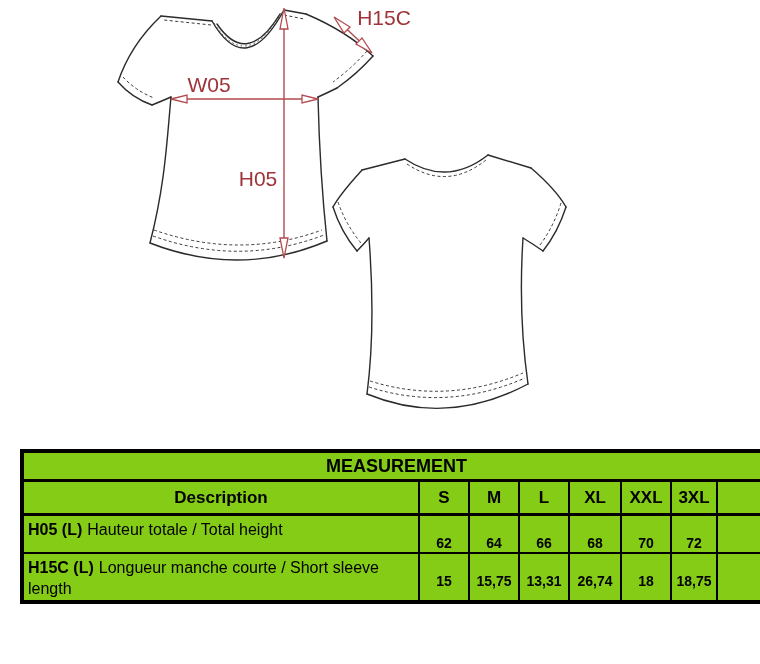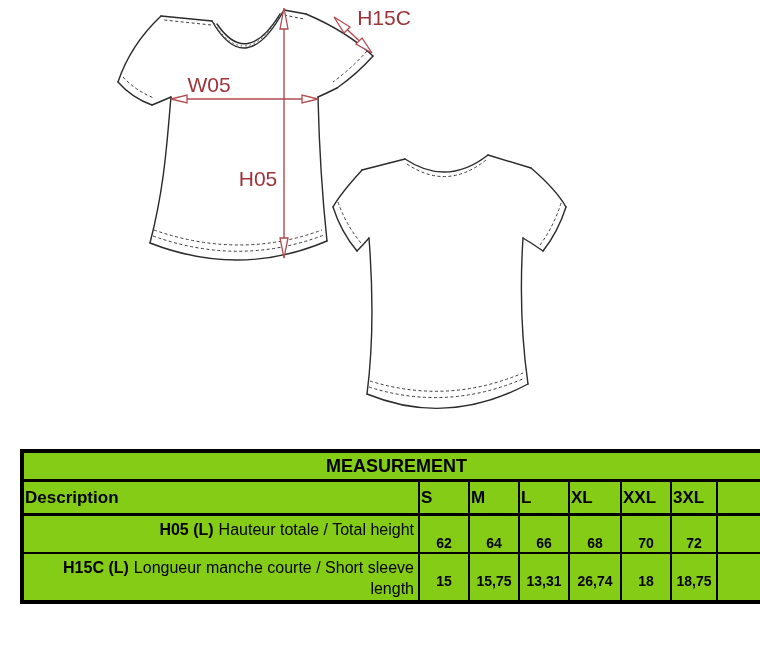--- a/index.html
+++ b/index.html
@@ -35,27 +35,27 @@
   }
   table.meas td { border:2px solid #000; overflow:hidden; }
   table.meas  { border:4px solid #000; }
 
   td.tbl-title {
     font-weight:bold; font-size:18px; text-align:center;
     height:24px; vertical-align:middle;
     border-bottom-width:3px !important;
   }
   tr.headrow td {
-    font-weight:bold; font-size:17px; 
+    font-weight:bold; font-size:17px; text-align:center;
     height:29px; vertical-align:middle;
     border-bottom-width:3px !important;
   }
   td.desc {
     font-size:16px; line-height:21px;
-    vertical-align:top; text-align:right;
+    vertical-align:top; text-align:left;
     padding:3px 4px 0 4px;
   }
   td.desc .code { font-weight:bold; margin-right:5px; }
   td.val {
     font-weight:bold; font-size:14px; text-align:center;
     vertical-align:top; padding-top:19px;
   }
   tr.r-h05  { height:29px; }
   tr.r-w05  { height:66px; }
   tr.r-h15c { height:49px; }

